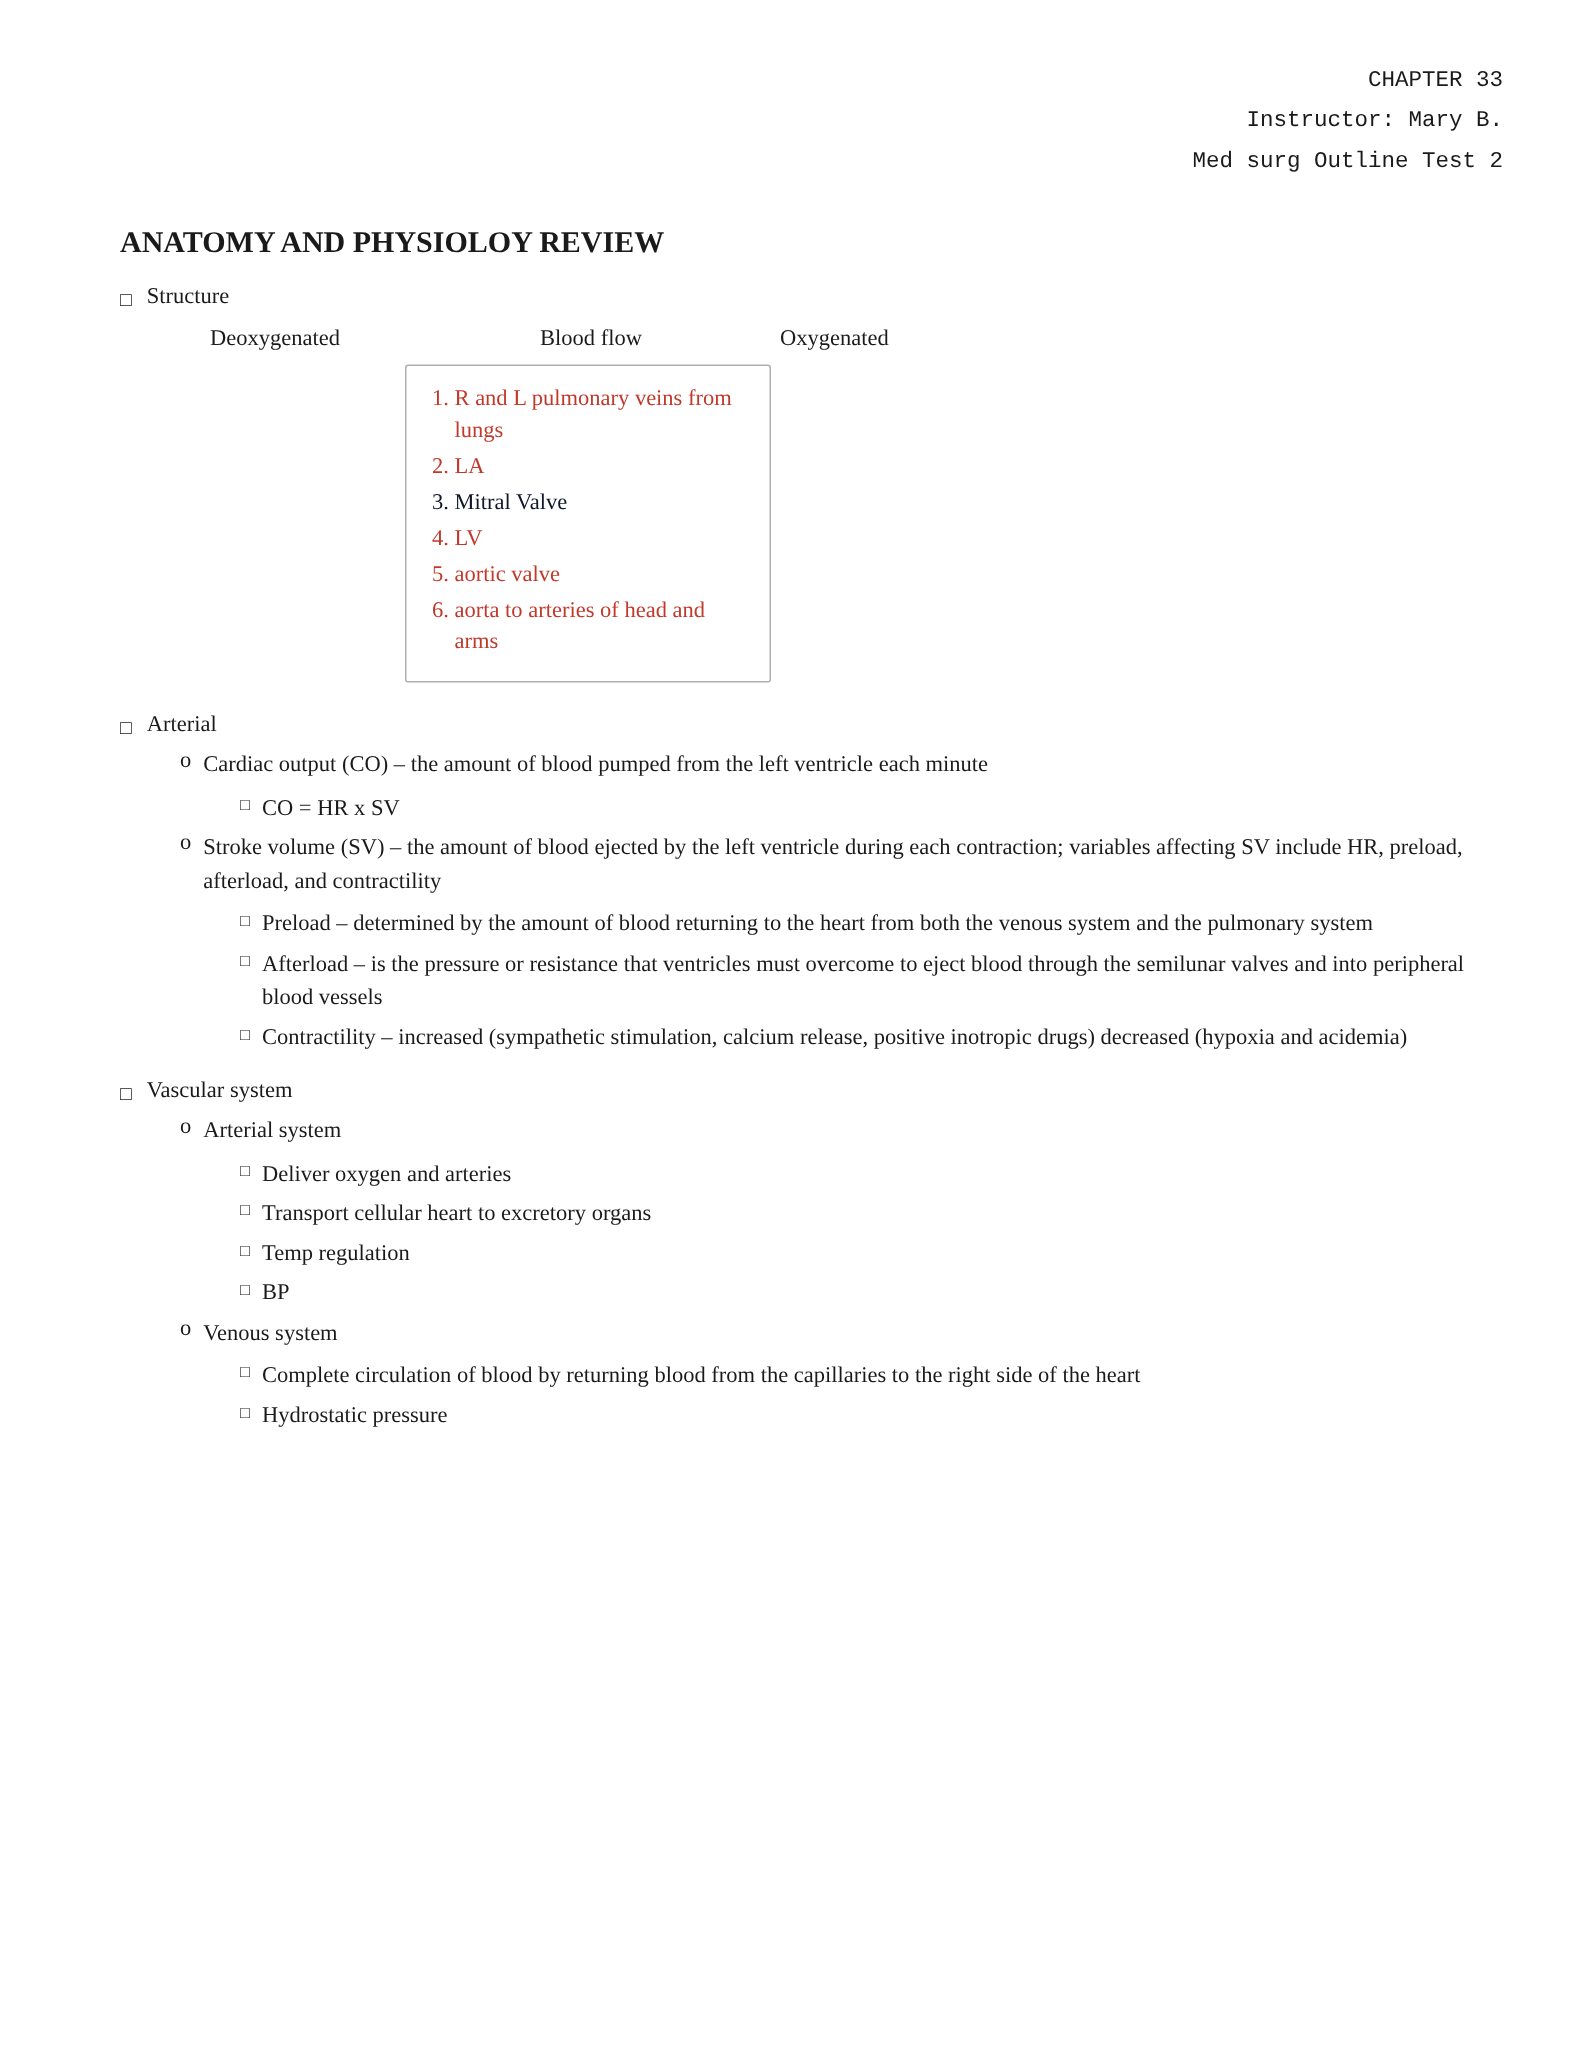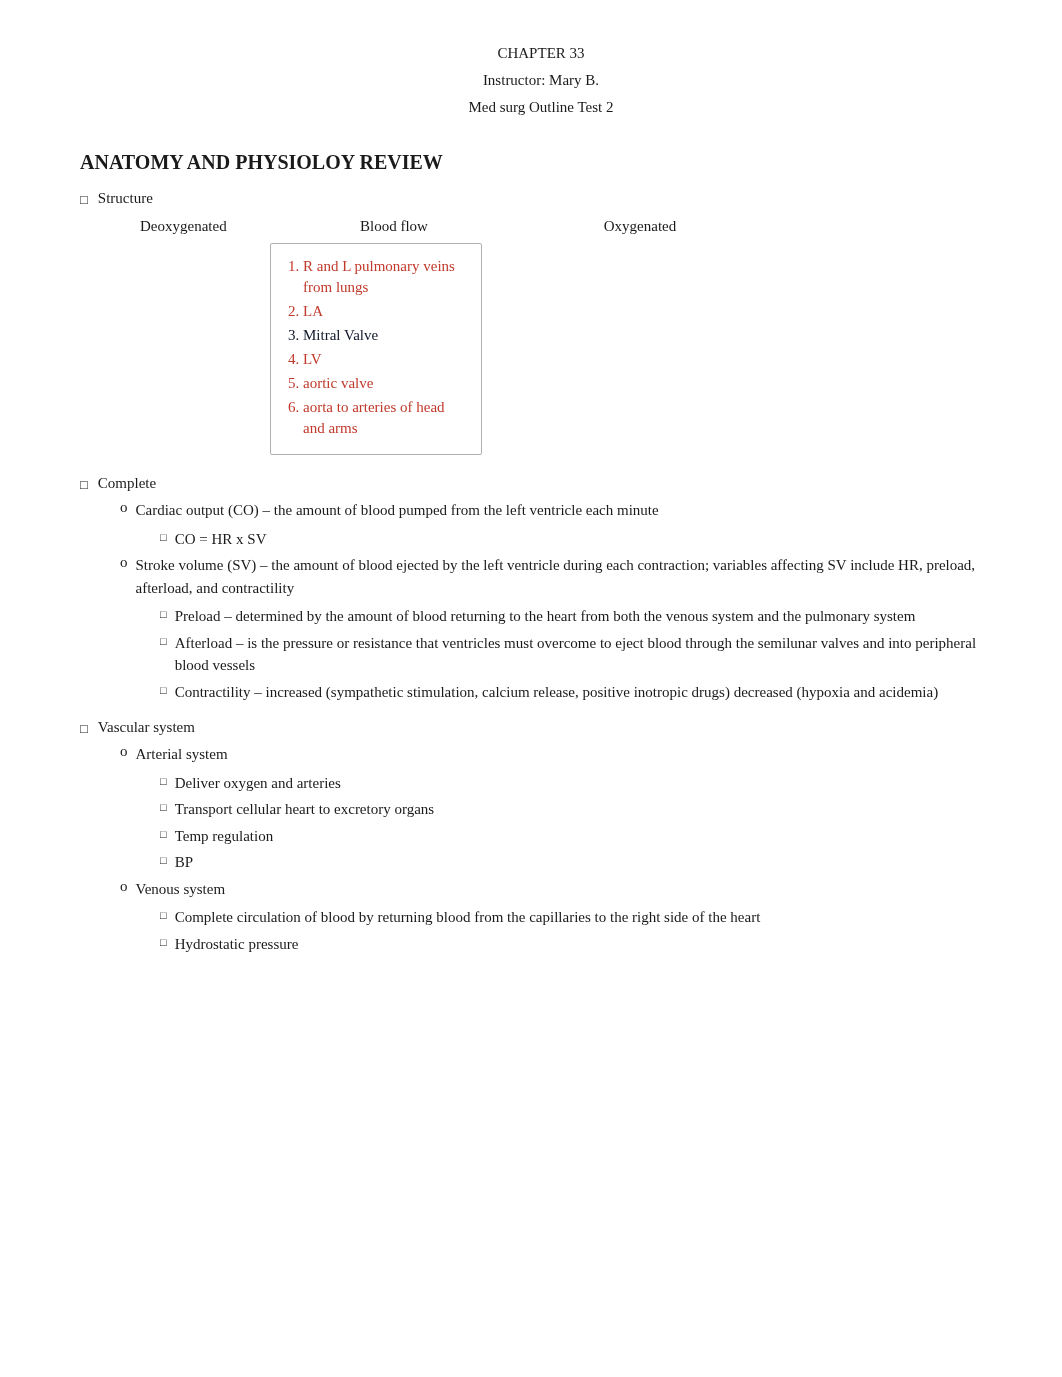--- a/index.html
+++ b/index.html
@@ -12,23 +12,24 @@
       background: #ffffff;
       font-family: "Times New Roman", Times, serif;
       font-size: 15px;
       color: #1a1a1a;
       padding: 40px 60px 60px 80px;
       max-width: 1062px;
       min-height: 1377px;
     }
 
     .header {
-      text-align: center;
+      text-align: right;
       margin-bottom: 30px;
       line-height: 1.8;
+      font-family: Liberation Mono, monospace;
     }
 
     .header-line {
       font-size: 15px;
     }
 
     .section-title {
       font-size: 20px;
       font-weight: bold;
       margin-bottom: 16px;
@@ -94,37 +95,36 @@
     .col-deoxy {
       width: 220px;
     }
 
     .col-flow {
       width: 160px;
     }
 
     .col-oxy {
       width: 240px;
-      text-align: center;
     }
 
     .flow-table-body {
       display: flex;
       gap: 10px;
     }
 
     .deoxy-box {
       width: 220px;
       border: 1px solid #b0b0b0;
       padding: 12px 14px;
       border-radius: 2px;
     }
 
     .oxy-box {
-      width: 212px;
+      width: 244px;
       border: 1px solid #b0b0b0;
       padding: 12px 14px;
       border-radius: 2px;
     }
 
     .flow-arrow {
       width: 120px;
       display: flex;
       align-items: center;
       justify-content: center;
@@ -176,21 +176,21 @@
           <li style="color: rgb(192, 57, 43); margin-bottom: 3px; line-height: 1.4;">LV</li>
           <li style="color: rgb(192, 57, 43); margin-bottom: 3px; line-height: 1.4;">aortic valve</li>
           <li style="color: rgb(192, 57, 43); margin-bottom: 3px; line-height: 1.4;">aorta to arteries of head and arms</li>
         </ol>
     </div>
   </div>
 </div>
 
 <div class="bullet-item section-gap">
   <span class="bullet-symbol">□</span>
-  <span>Complete</span>
+  <span>Arterial</span>
 </div>
 
 <div id="function-content">
     <div class="o-bullet">
       <span class="o-sym">o</span>
       <span style="line-height: 1.5;">Cardiac output (CO) – the amount of blood pumped from the left ventricle each minute</span>
     </div>
     <div class="sub-sub-bullet" style="margin-left: 80px; margin-bottom: 4px;">
       <span class="sq-sym">□</span>
       <span style="line-height: 1.5;">CO = HR x SV</span>

